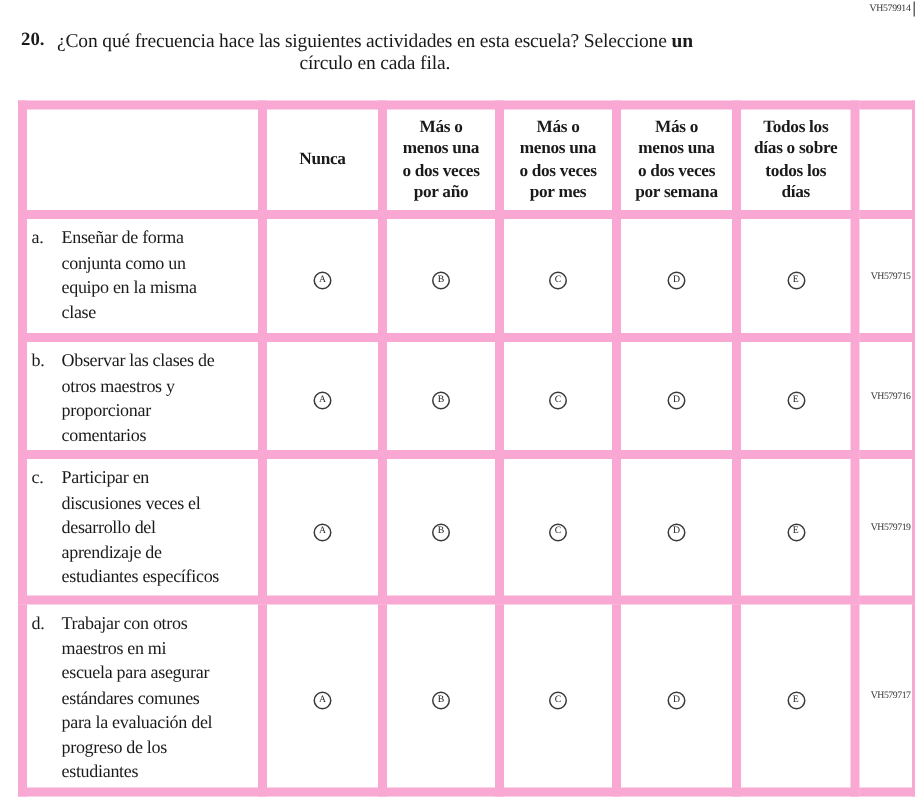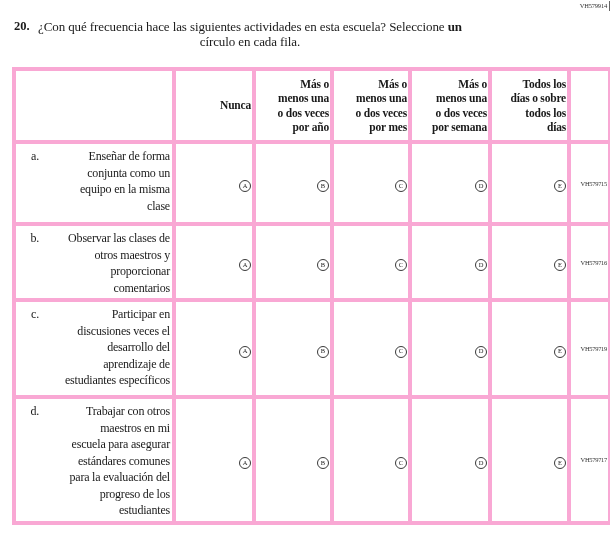--- a/index.html
+++ b/index.html
@@ -14,21 +14,21 @@
   }
   .question{position:absolute;left:14px;top:3px;width:540px;display:flex;margin-top:16px;}
   .qnum{font-weight:bold;font-size:12.5px;width:24px;flex:0 0 24px;line-height:15px;}
   .qtext{font-size:13px;line-height:15px;letter-spacing:-0.1px;}
   .qtext b{font-weight:bold;}
   .qline2{display:block;text-align:center;}
   table.freq{
     position:absolute;left:12px;top:67px;width:596px;
     border-collapse:collapse;table-layout:fixed;
   }
-  table.freq th, table.freq td{border:4px solid #f9a8d4;text-align:right;}
+  table.freq th, table.freq td{border:6px solid #f9a8d4;}
   table.freq{border:2px solid #1a1a1a;border-bottom-width:4px;}
   thead th{
     font-weight:bold;font-size:11.5px;line-height:14.5px;letter-spacing:-0.2px;
     text-align:center;vertical-align:middle;padding:2px 1px;
     border-bottom:5px double #1a1a1a;white-space:pre-line;
   }
   td.label-cell{vertical-align:top;padding:4px 2px 2px 3px;}
   .lbl{display:flex;font-size:12px;line-height:16.5px;letter-spacing:-0.2px;}
   .ltr{flex:0 0 20px;}
   .txt{flex:1;white-space:pre-line;}

